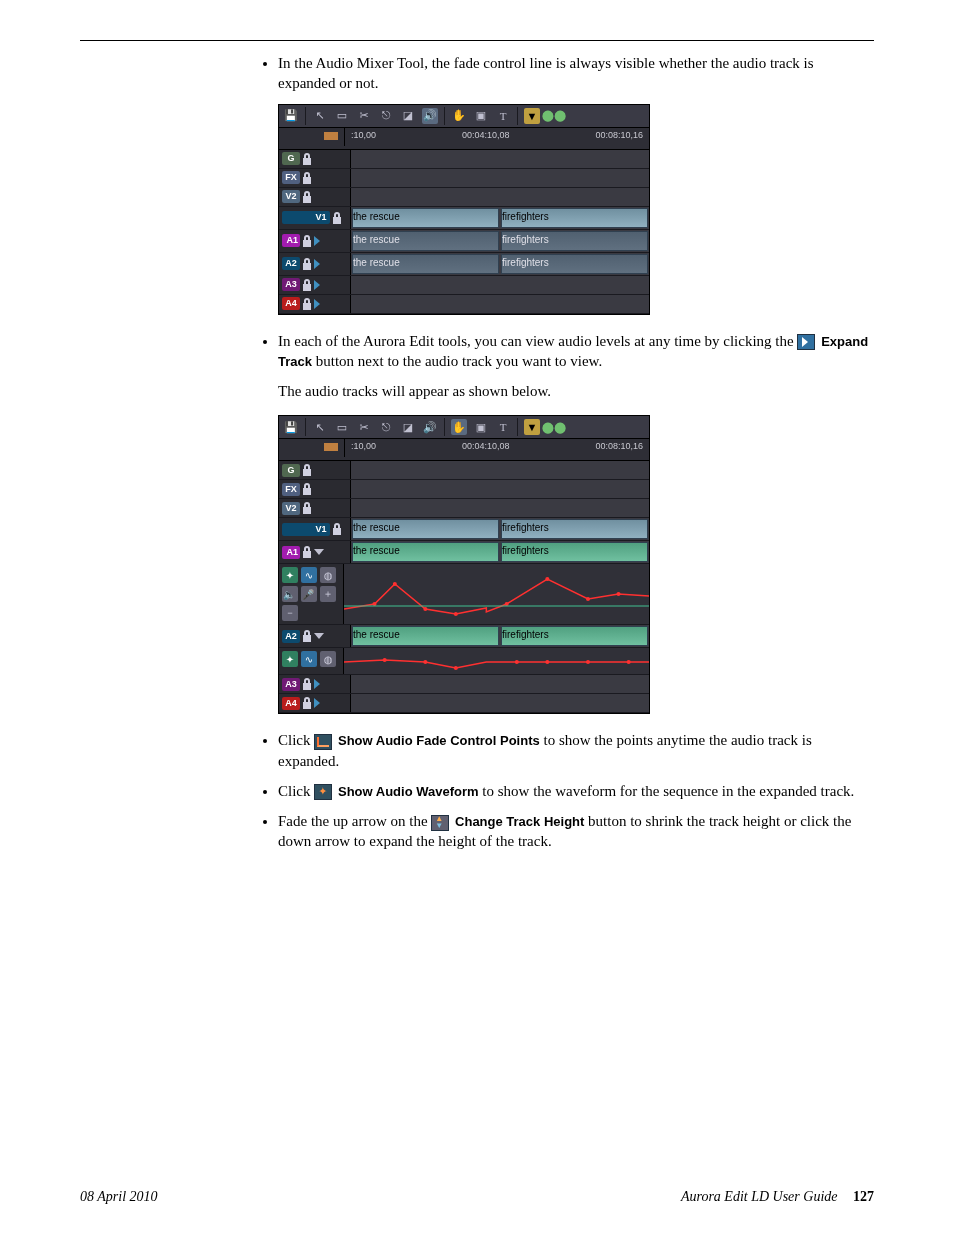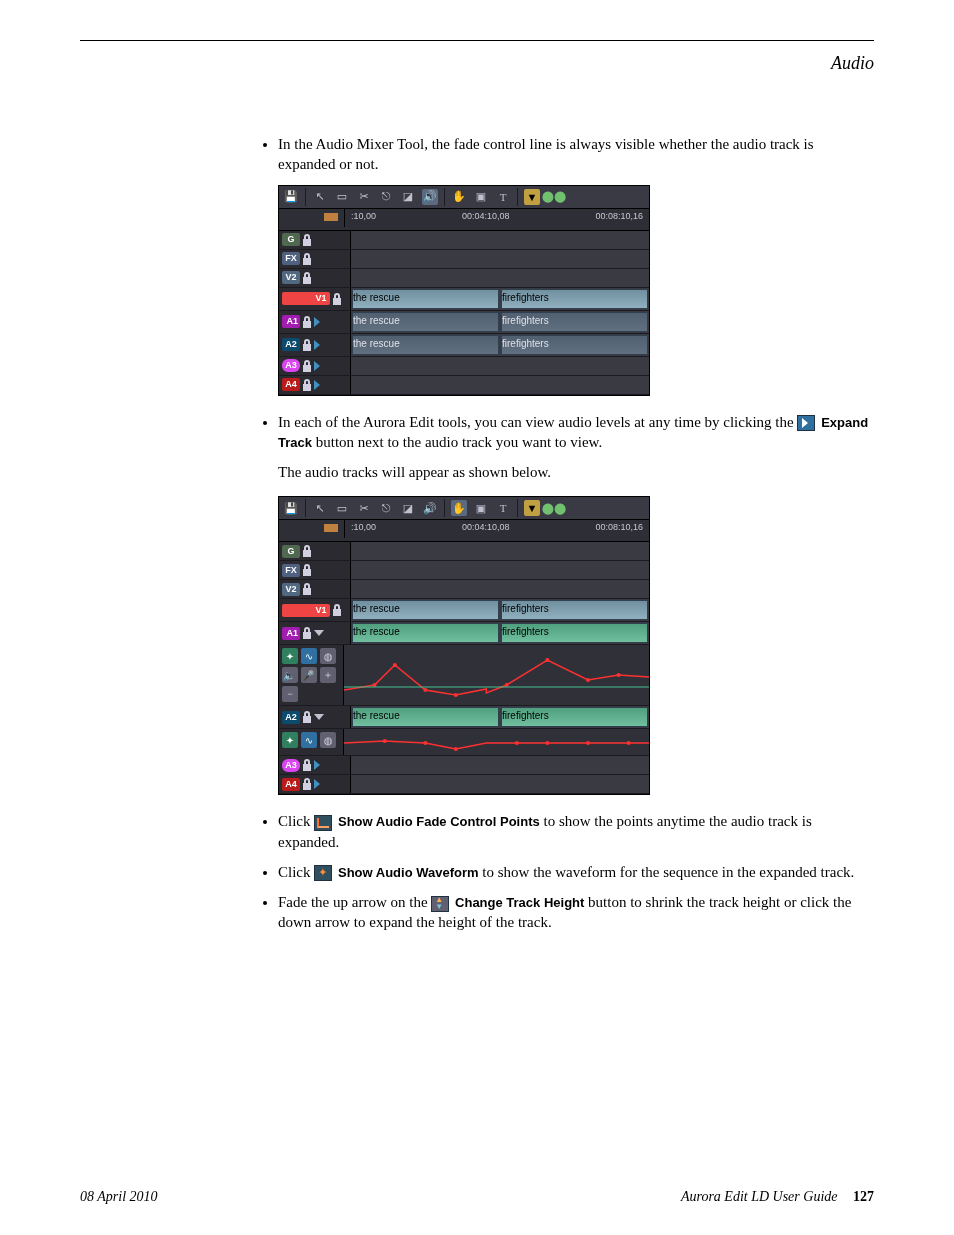--- a/index.html
+++ b/index.html
@@ -135,24 +135,24 @@
     padding: 1px 2px;
     border-radius: 2px;
     font-size: 9px;
     line-height: 11px;
     min-width: 14px;
     text-align: center;
   }
   .tag.g   { background:#506850; }
   .tag.fx  { background:#506080; }
   .tag.v2  { background:#506880; }
-  .tag.v1  { background:#ef4444;padding-left:32px; }
+  .tag.v1  { background:#0c4a6e;padding-left:32px; }
   .tag.a1  { background:#a21caf;text-align:right; }
   .tag.a2  { background:#0c4a6e; }
-  .tag.a3  { background:#d946ef;border-radius:6px; }
+  .tag.a3  { background:#701a75; }
   .tag.a4  { background:#b91c1c; }
   .lock-ico {
     width:10px; height:12px;
     color:#d0d0e0;
   }
   .play-tri {
     width:0; height:0;
     border-top:5px solid transparent;
     border-bottom:5px solid transparent;
     border-left:6px solid #4090c0;
@@ -278,21 +278,20 @@
     font-style: italic;
     font-size: 14px;
   }
   .footer .pagenum { font-style: normal; font-weight: bold; margin-left: 12px; }
 </style>
 </head>
 <body>
 
 <div class="page">
   <hr class="hr-top">
-  <div class="section-header">Audio</div>
 
   <div class="content">
 
     <ul class="bullets">
       <li>In the Audio Mixer Tool, the fade control line is always visible whether the audio track is expanded or not.</li>
     </ul>
 
     <div class="timeline">
       <div class="tl-toolbar">
         <span class="tb-ico">💾</span>

